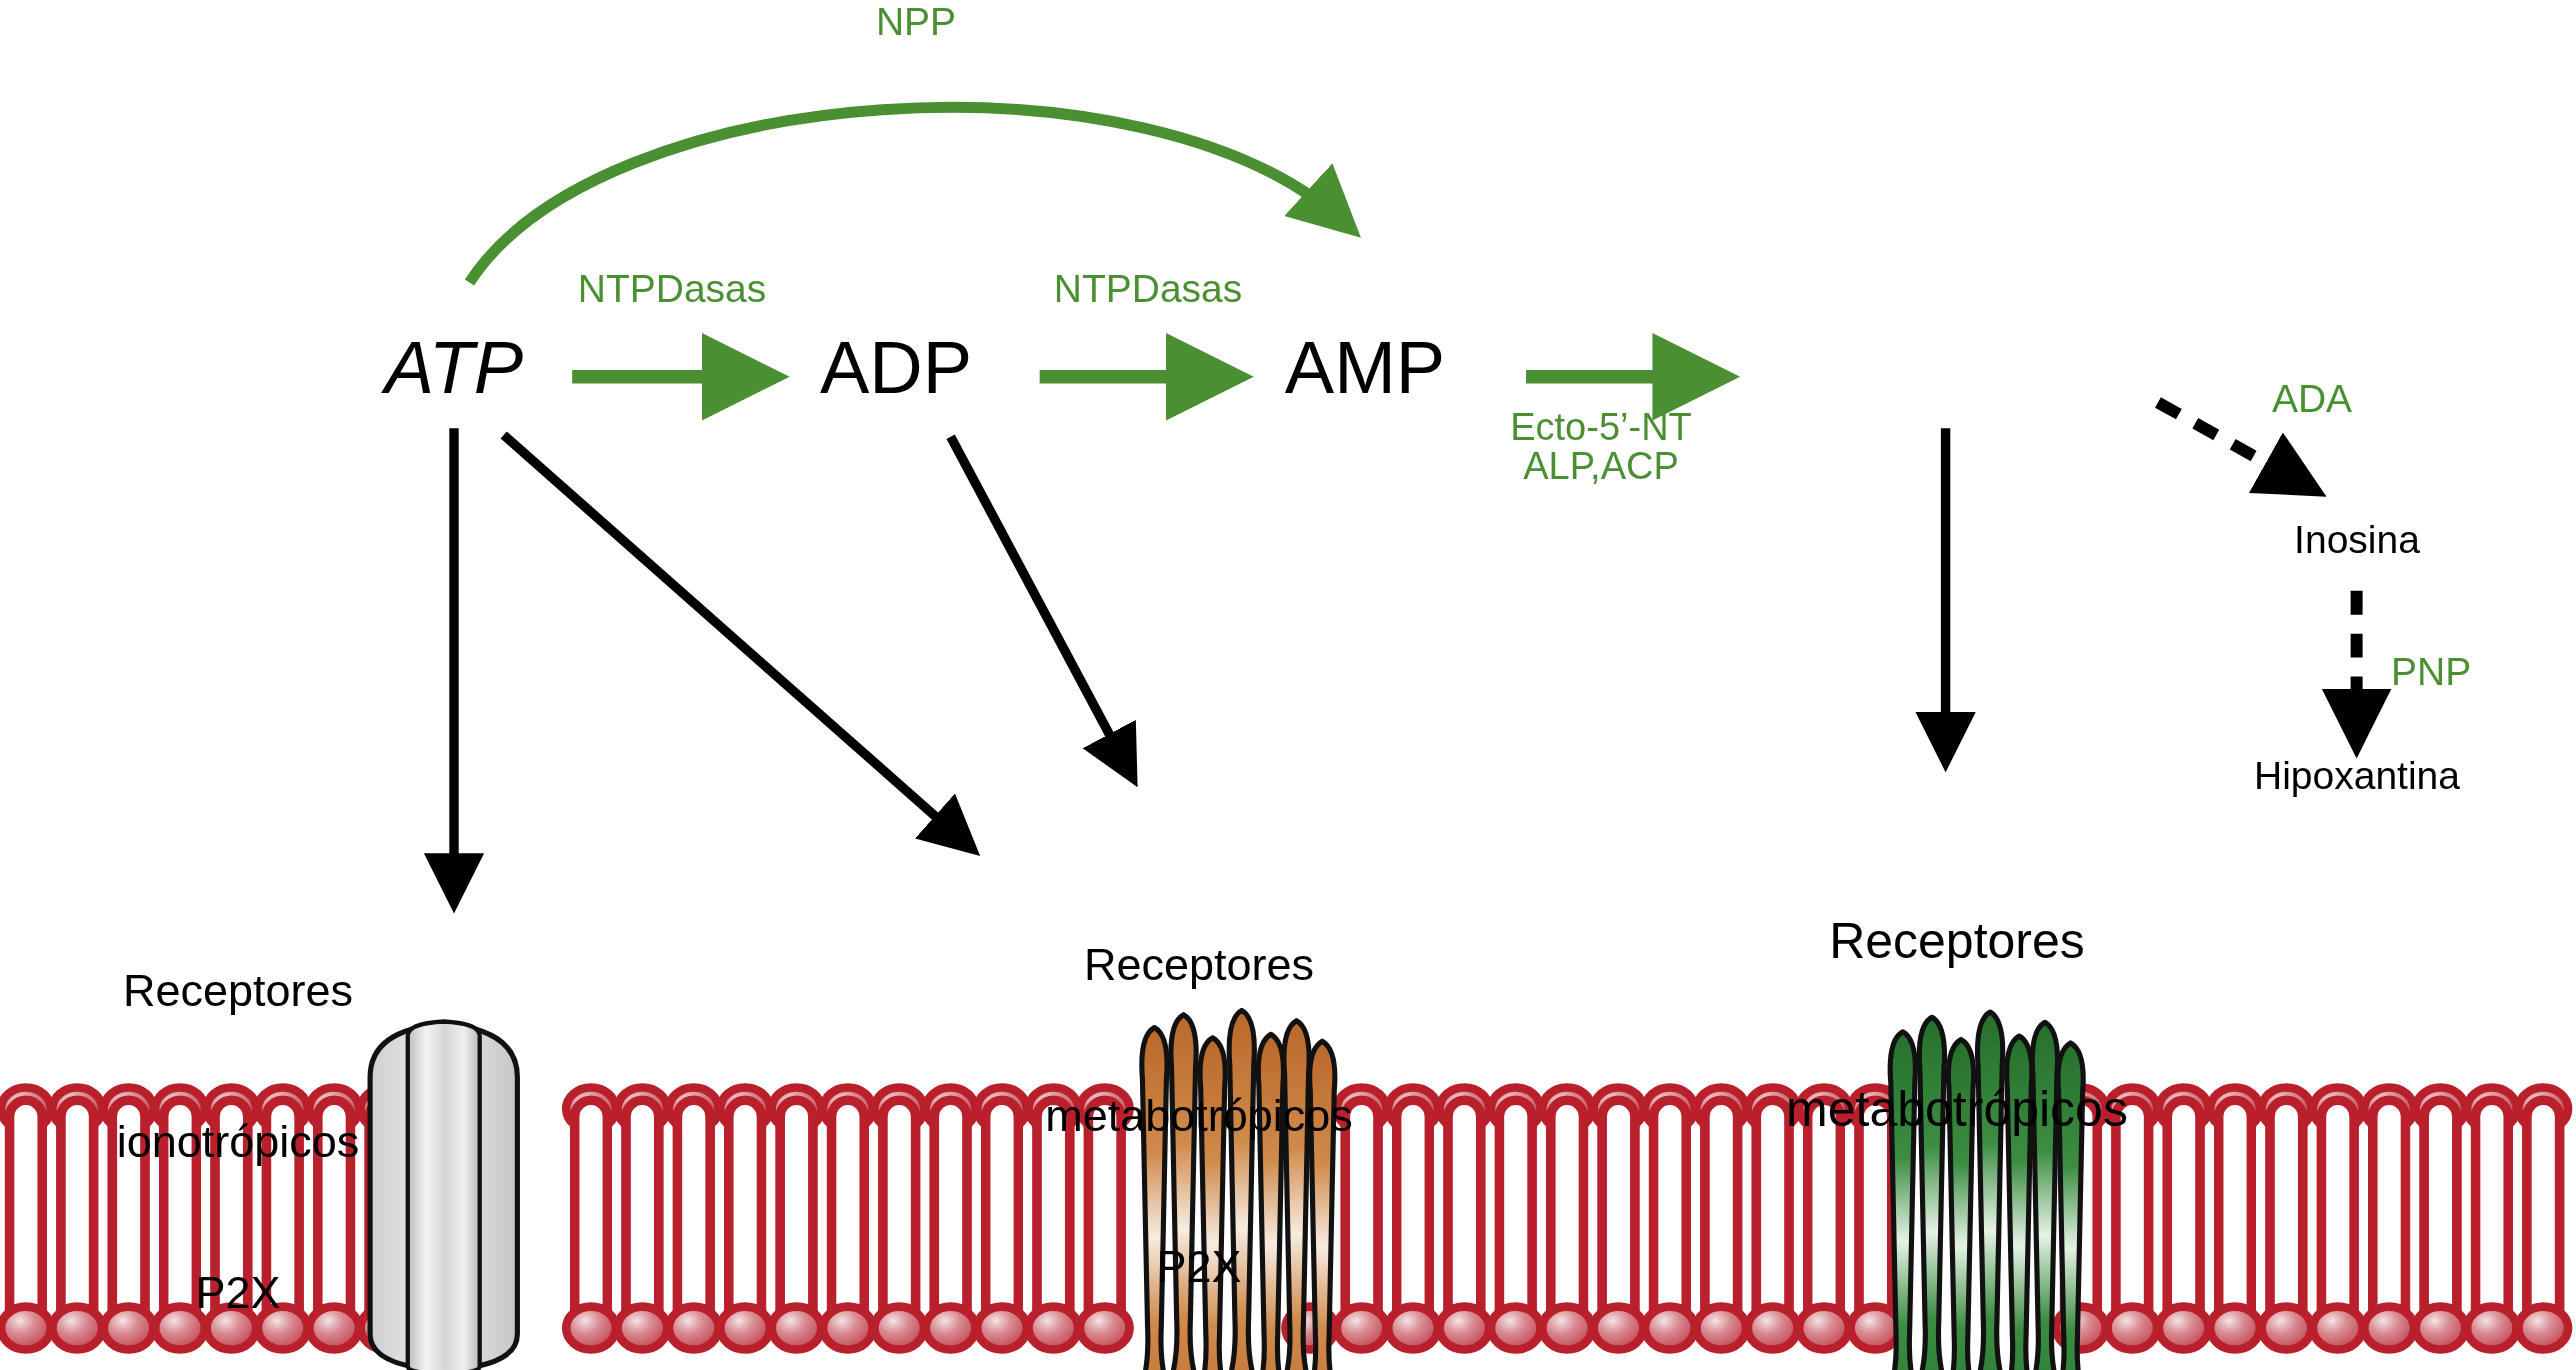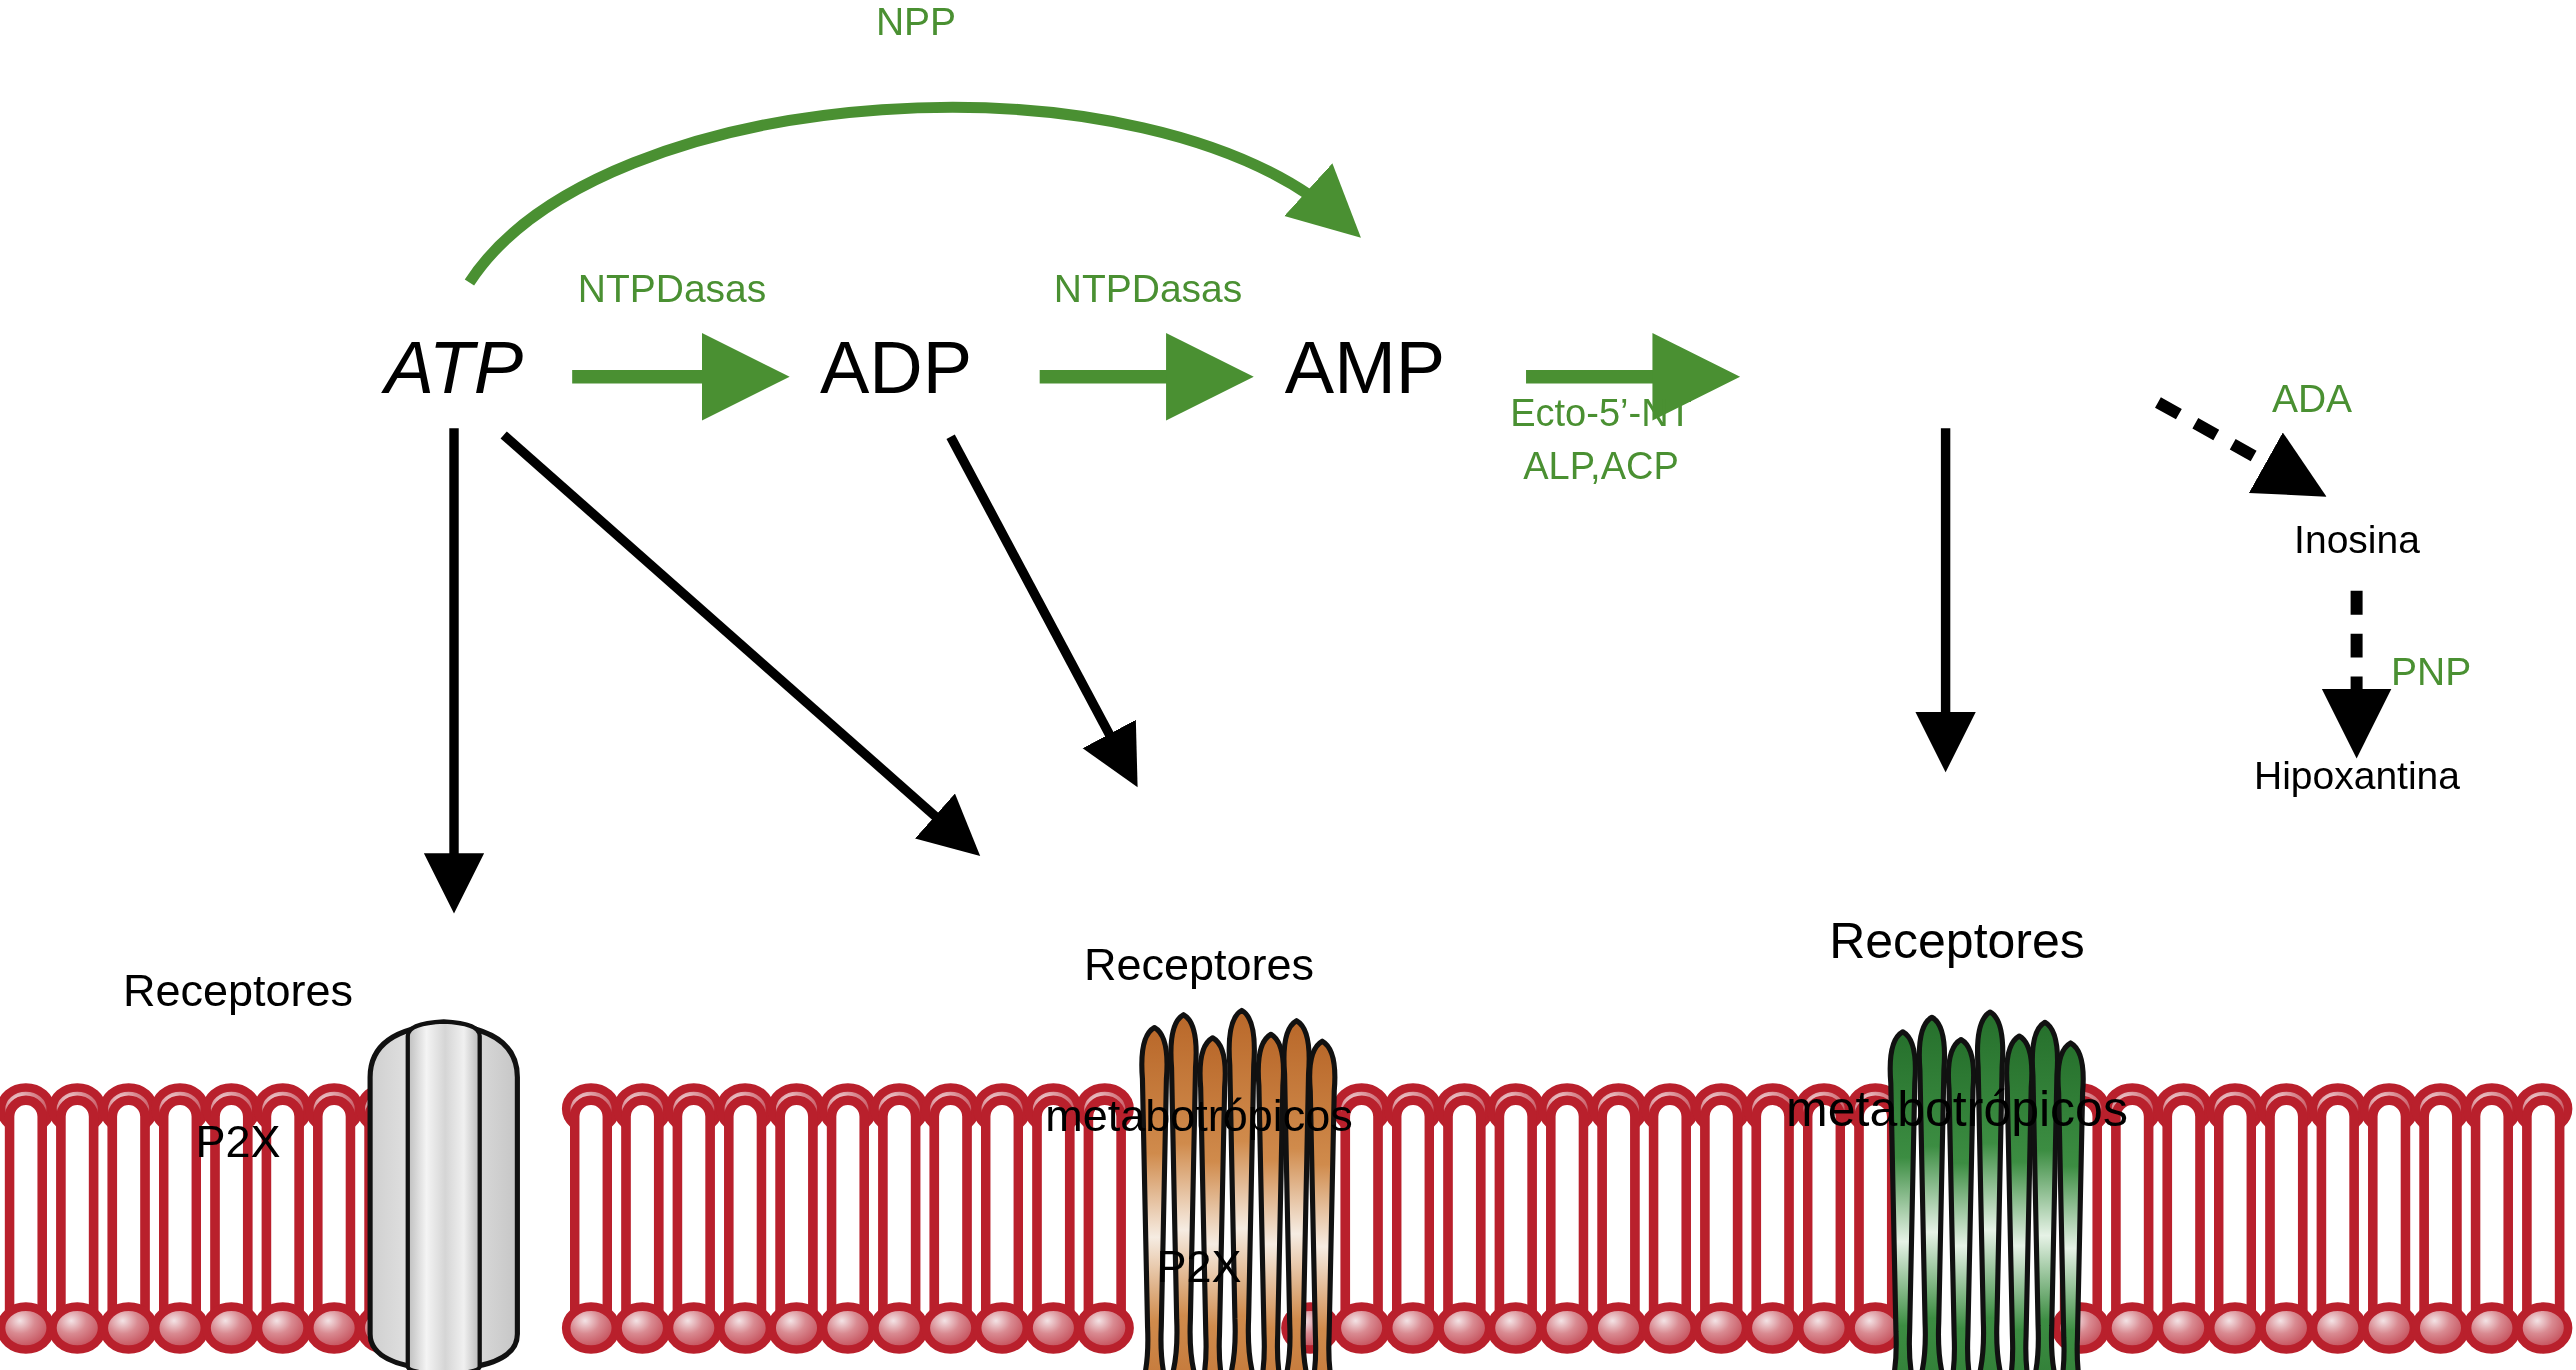--- a/index.html
+++ b/index.html
@@ -235,38 +235,39 @@
 
     <line x1="2520" y1="470" x2="2690" y2="565" stroke="#000000" stroke-width="14" stroke-dasharray="28 22" marker-end="url(#blkArrowD)"></line>
     <line x1="2752" y1="690" x2="2752" y2="855" stroke="#000000" stroke-width="14" stroke-dasharray="28 22" marker-end="url(#blkArrowD)"></line>
   </svg>
 
   <div class="lbl green enz ctr" style="left:916px; top:0px;">NPP</div>
 
   <div class="lbl green enz ctr" style="left:672px; top:267px;">NTPDasas</div>
   <div class="lbl green enz ctr" style="left:1148px; top:267px;">NTPDasas</div>
 
-  <div class="lbl green enz-sm ctr" style="left:1601px; top:392px;">Ecto-5’-NT</div>
+  <div class="lbl green enz-sm ctr" style="left:1601px; top:406px;">Ecto-5’-NT</div>
   <div class="lbl green enz-sm ctr" style="left:1601px; top:445px;">ALP,ACP</div>
 
   <div class="lbl green enz ctr" style="left:2312px; top:377px;">ADA</div>
 
   <div class="lbl green enz" style="left:2391px; top:650px;">PNP</div>
 
   <div class="lbl metab-big ctr" style="left:454px; top:327px;font-style:italic;">ATP</div>
   <div class="lbl metab-big ctr" style="left:896px; top:327px;">ADP</div>
   <div class="lbl metab-big ctr" style="left:1365px; top:327px;">AMP</div>
 
 
   <div class="lbl small-metab ctr" style="left:2357px; top:518px;">Inosina</div>
 
   <div class="lbl small-metab ctr" style="left:2357px; top:754px;">Hipoxantina</div>
 
   <div class="lbl recv ctr" style="left:238px; top:865px; width:360px;">
     <div>Receptores</div>
+    <div>ionotrópicos</div>
     <div>P2X</div>
   </div>
 
   <div class="lbl recv ctr" style="left:1199px; top:839px; width:394px;">
     <div>Receptores</div>
     <div>metabotrópicos</div>
     <div>P2X</div>
   </div>
 
   <div class="lbl recv-lg ctr" style="left:1957px; top:801px; width:462px;">

